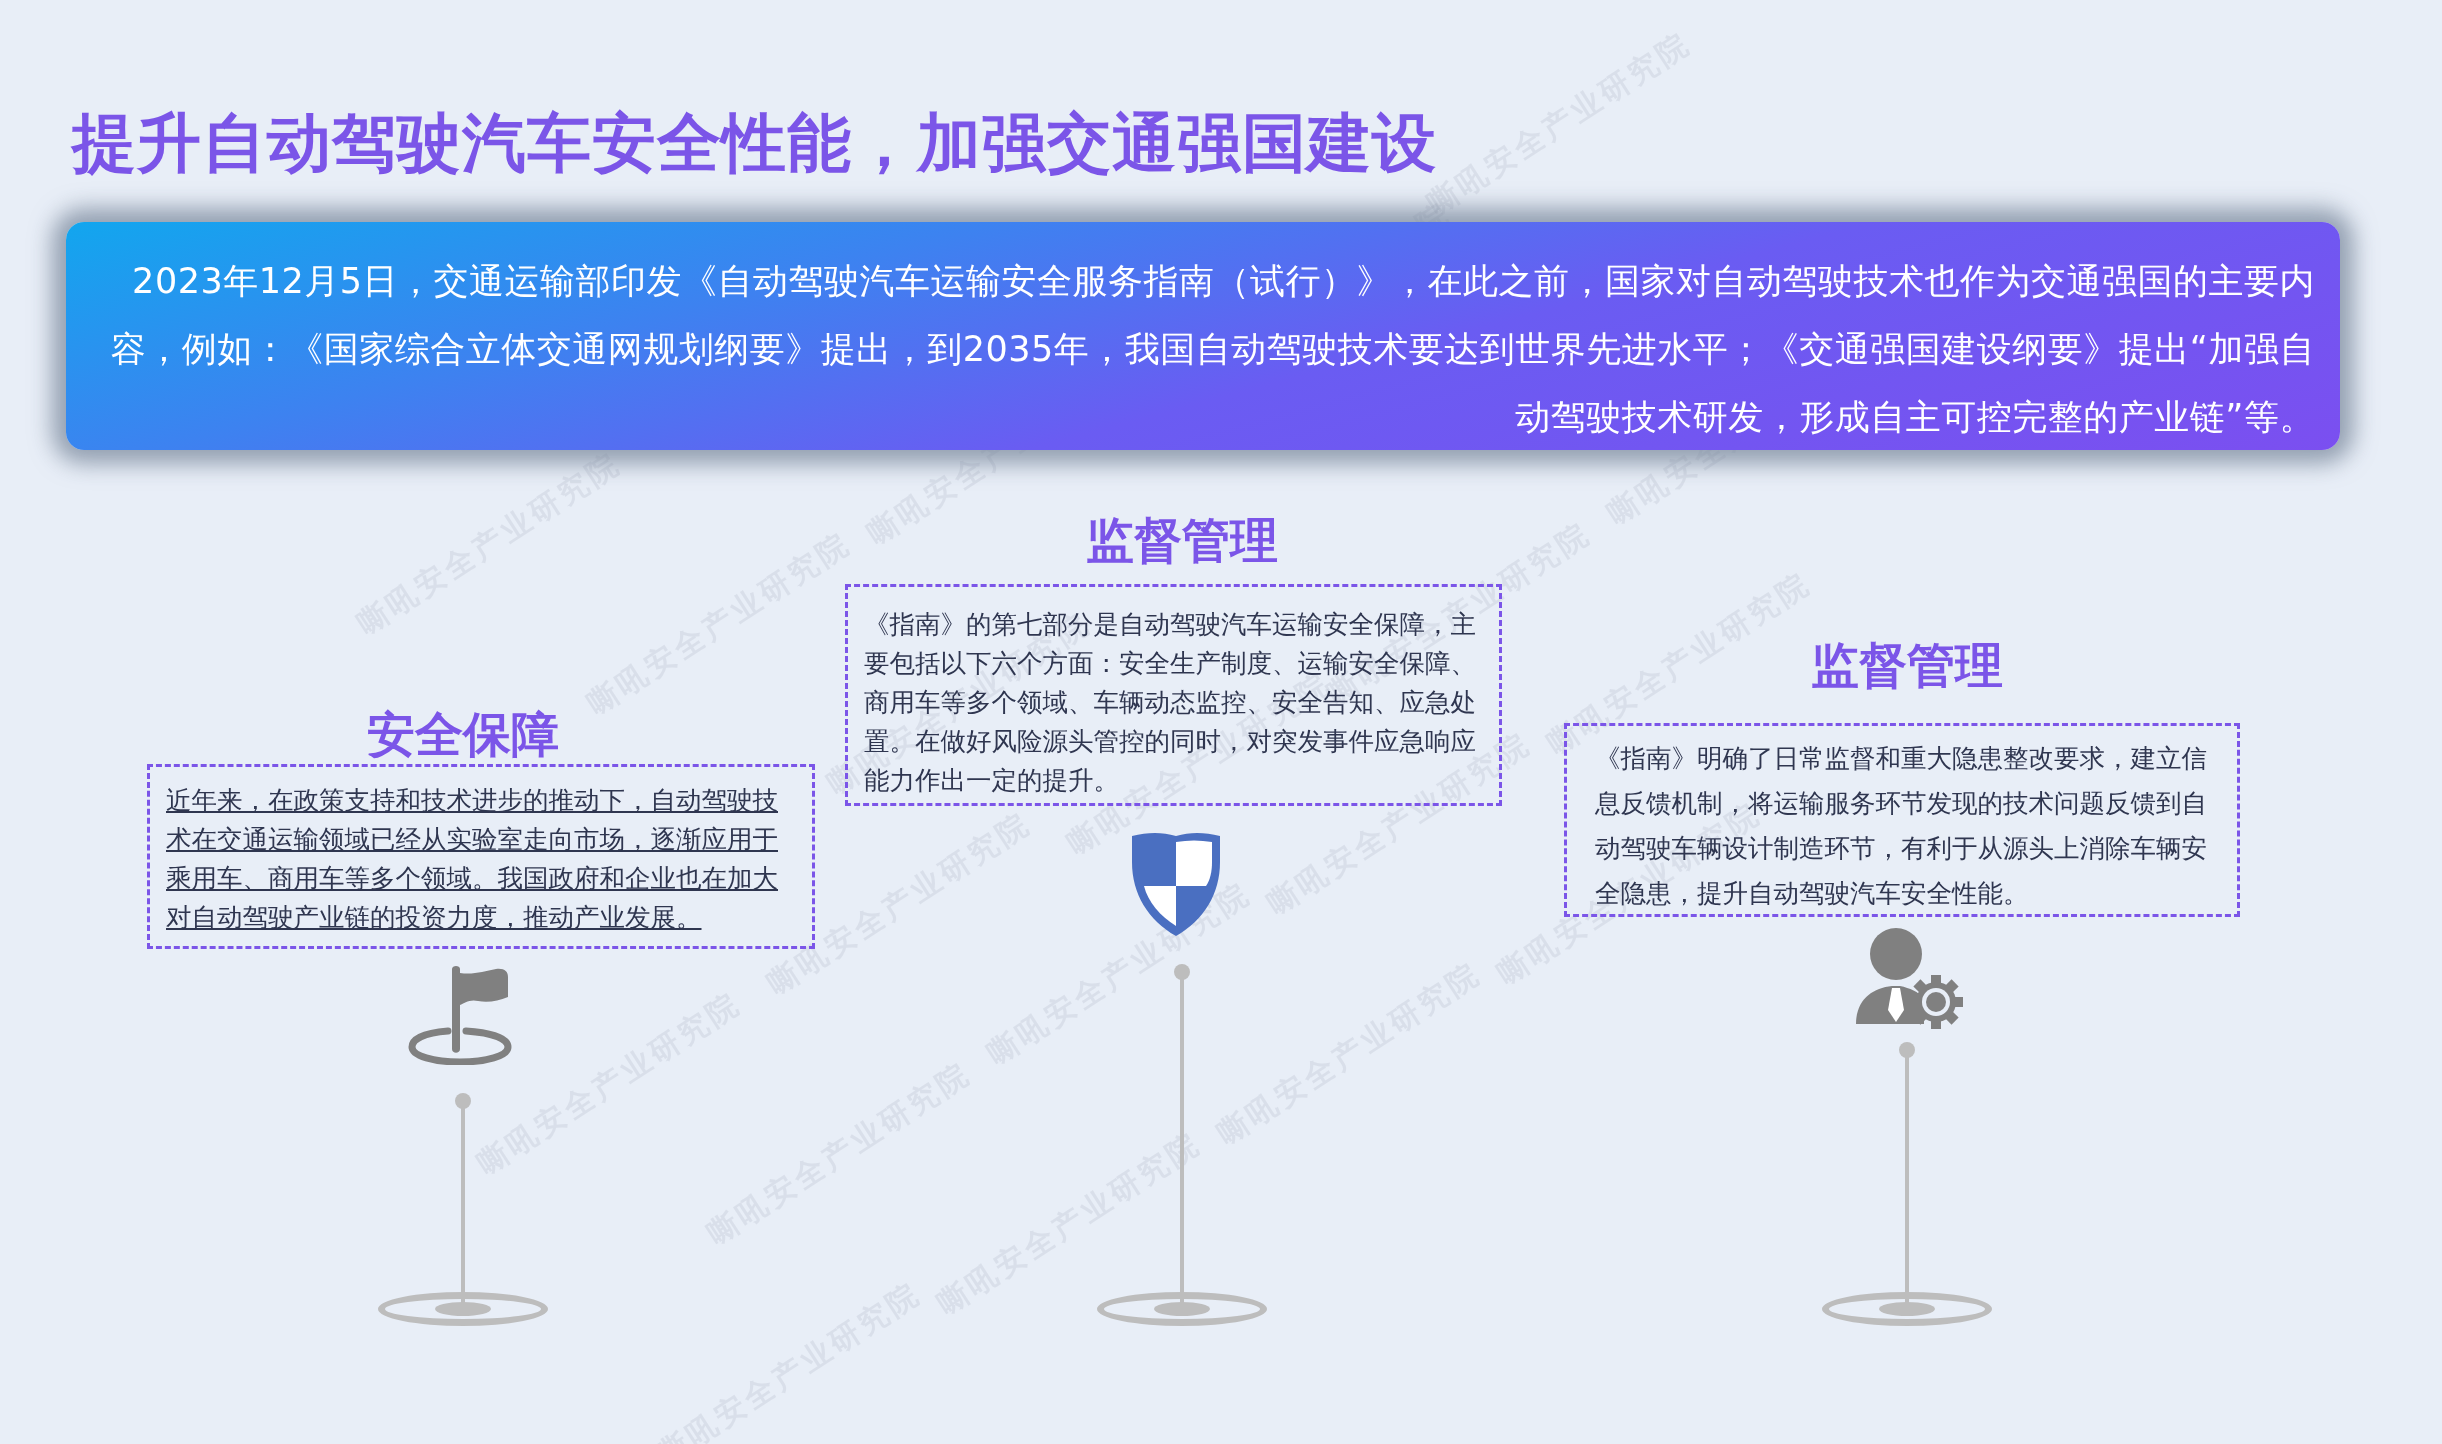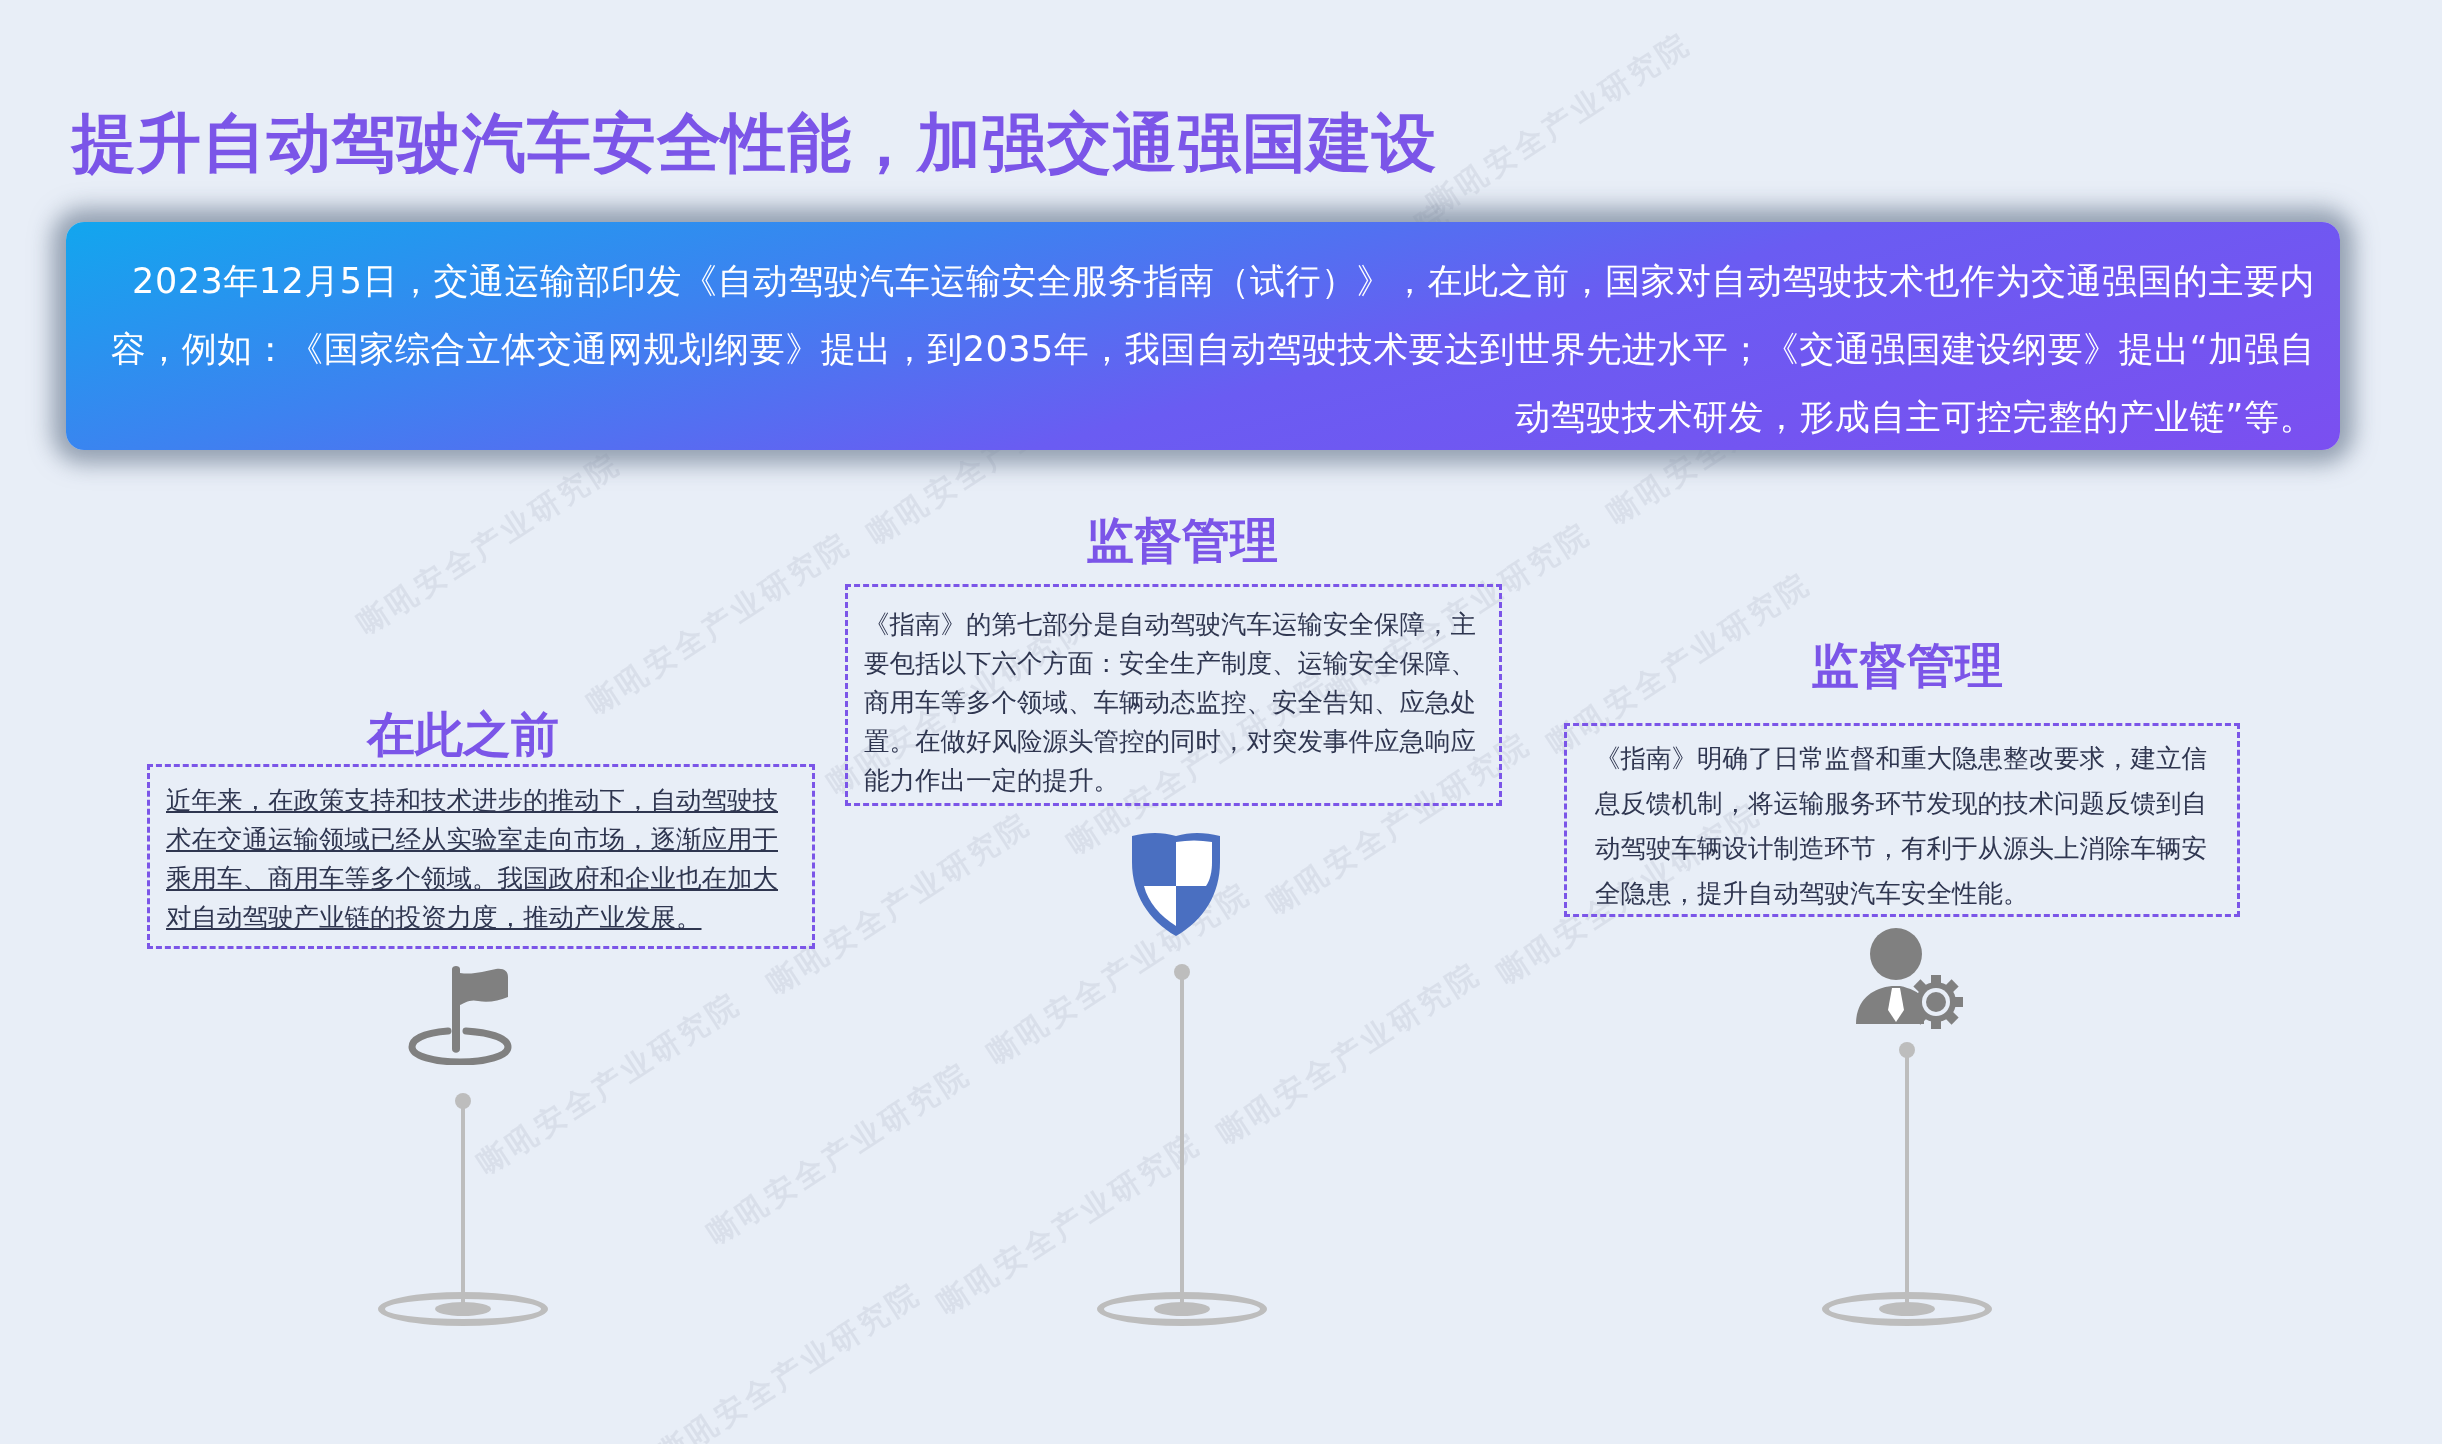--- a/index.html
+++ b/index.html
@@ -84,21 +84,21 @@
   <span class="wm" style="left:820px;top:770px;">嘶吼安全产业研究院</span>
   <span class="wm" style="left:1060px;top:830px;">嘶吼安全产业研究院</span>
 </div>
 
 <h1 class="page-title">提升自动驾驶汽车安全性能，加强交通强国建设</h1>
 
 <div class="banner">
   <p class="banner-text">2023年12月5日，交通运输部印发《自动驾驶汽车运输安全服务指南（试行）》，在此之前，国家对自动驾驶技术也作为交通强国的主要内容，例如：《国家综合立体交通网规划纲要》提出，到2035年，我国自动驾驶技术要达到世界先进水平；《交通强国建设纲要》提出“加强自动驾驶技术研发，形成自主可控完整的产业链”等。</p>
 </div>
 
-<div class="section-title" style="left:463px;top:706px;">在此之前</div>
+<div class="section-title" style="left:463px;top:706px;">安全保障</div>
 <div class="box" style="left:147px;top:764px;width:668px;height:185px;text-decoration:underline;">
   <p>近年来，在政策支持和技术进步的推动下，自动驾驶技术在交通运输领域已经从实验室走向市场，逐渐应用于乘用车、商用车等多个领域。我国政府和企业也在加大对自动驾驶产业链的投资力度，推动产业发展。</p>
 </div>
 <svg class="icon" style="left:408px;top:963px;" width="110" height="102" viewBox="0 0 110 102">
   <path d="M44 6 C44 2 52 2 52 6 L52 86 C52 91 44 91 44 86 Z" fill="#808080"></path>
   <path d="M52 10 C66 12 76 8 88 6 C96 5 100 8 100 14 L100 34 C90 38 80 40 70 38 C62 36 56 40 52 42 Z" fill="#808080"></path>
   <path d="M40 68 C16 70 4 76 4 84 C4 93 26 99 52 99 C78 99 100 93 100 84 C100 76 86 70 58 68" fill="none" stroke="#808080" stroke-width="7" stroke-linecap="round"></path>
 </svg>
 <div class="pole-knob" style="left:463px;top:1093px;"></div>
 <div class="pole" style="left:463px;top:1102px;height:205px;"></div>

